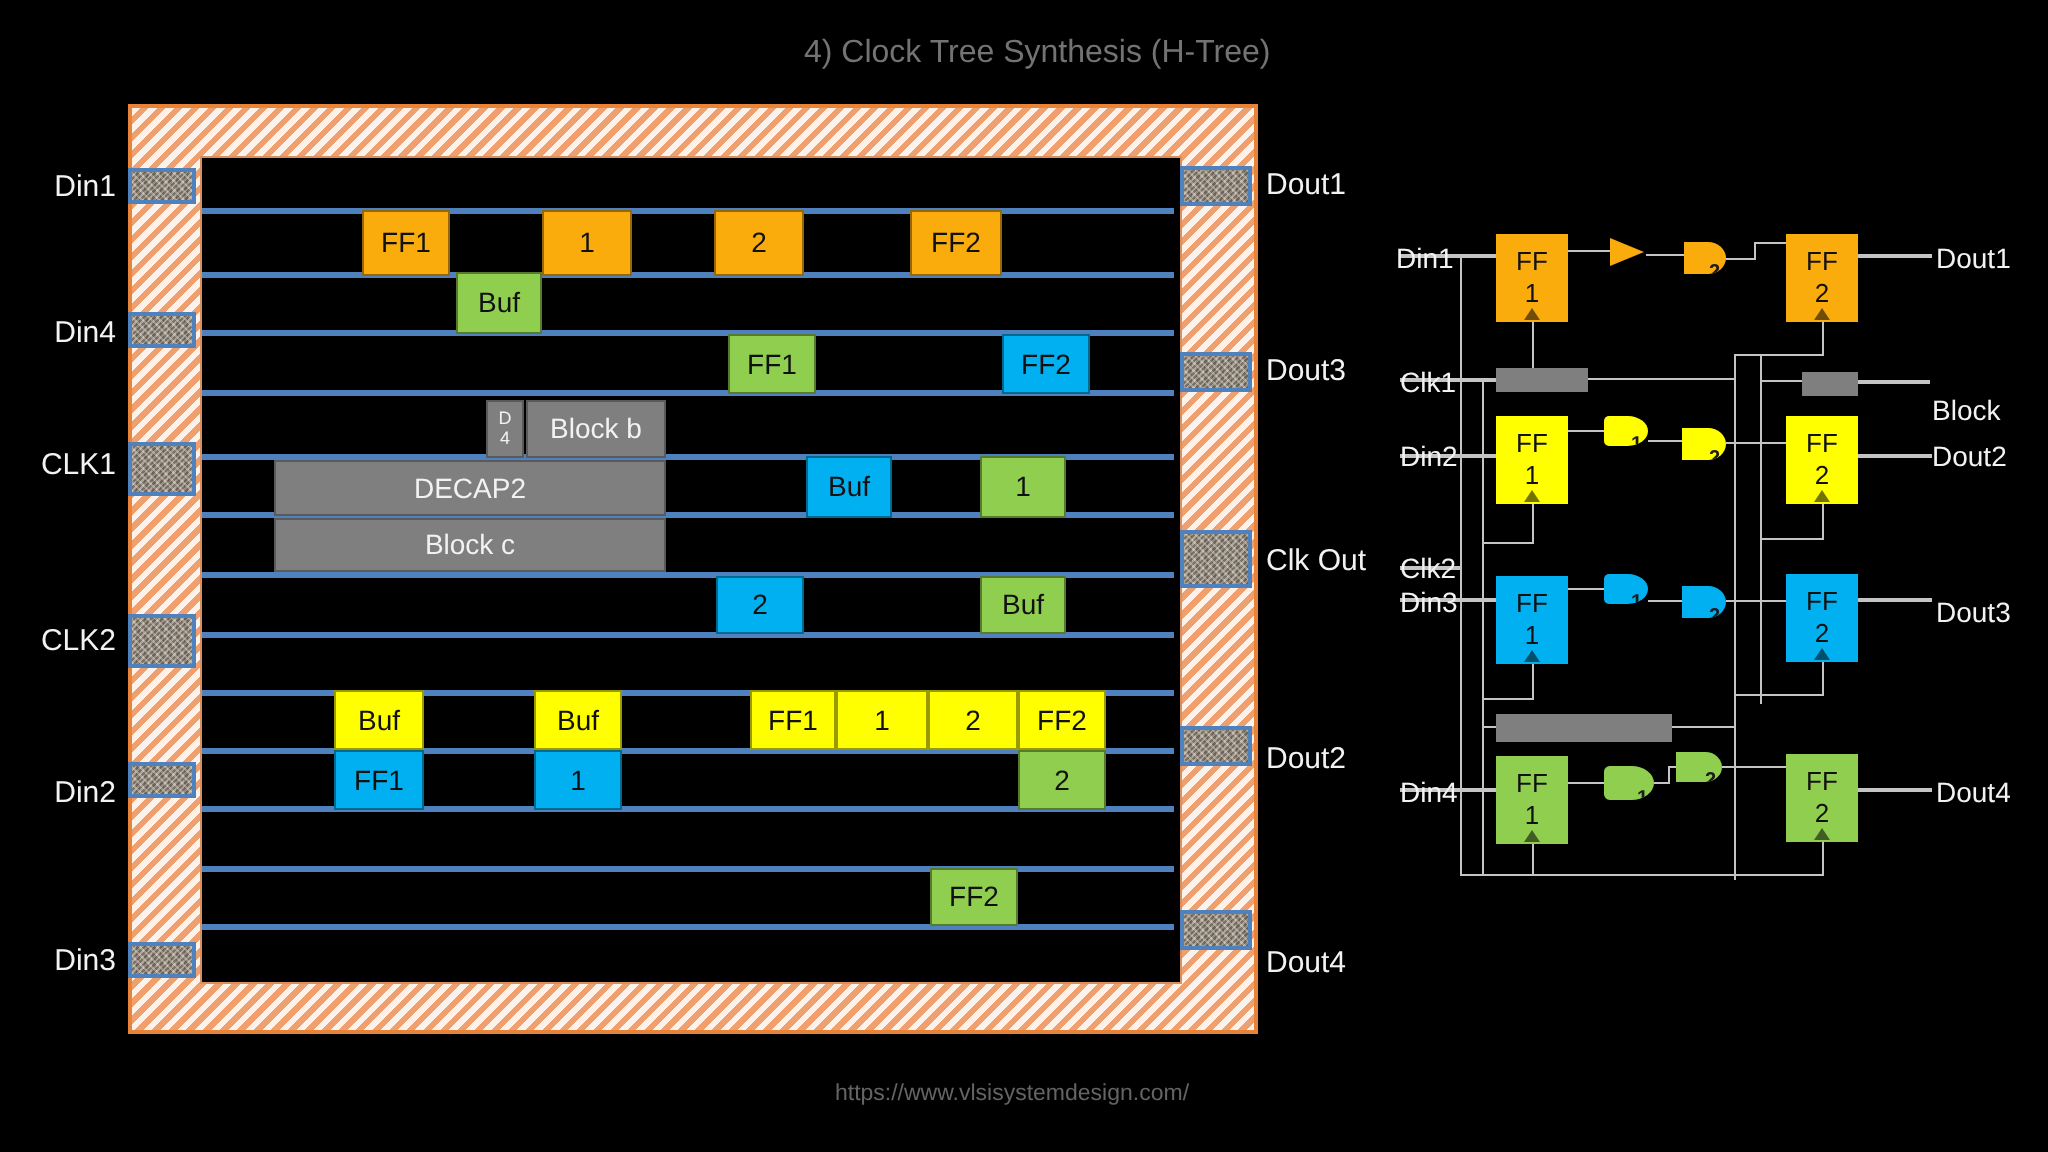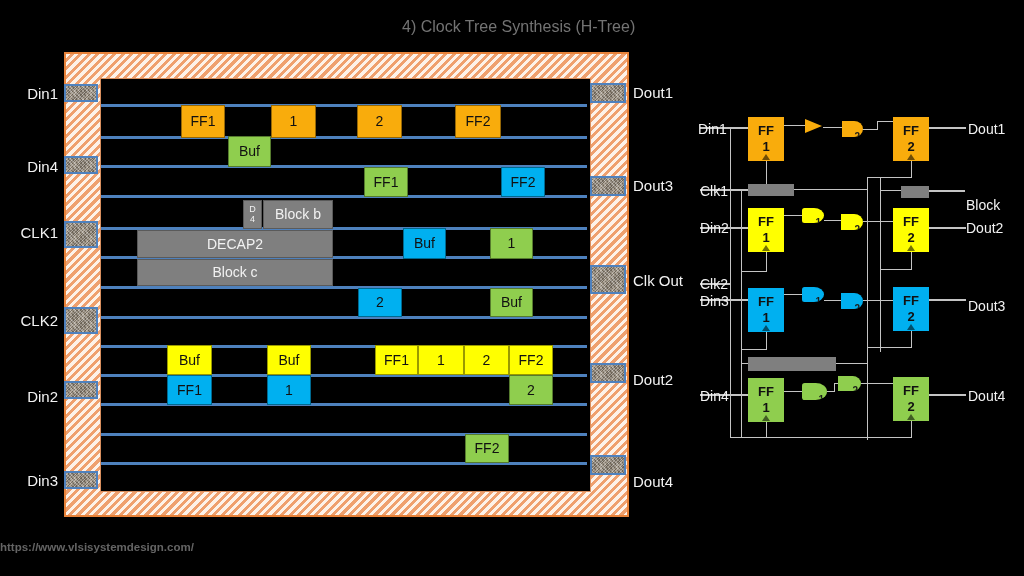--- a/index.html
+++ b/index.html
@@ -1,19 +1,19 @@
 <!DOCTYPE html>
 <html><head>
 <meta charset="utf-8">
 <style>
   html,body{margin:0;padding:0;background:#000;}
   #stage{position:relative;width:1024px;height:576px;background:#000;overflow:hidden;
          font-family:"Liberation Sans",sans-serif;}
   .title{position:absolute;left:402px;top:18px;font-size:16px;color:#737373;white-space:nowrap;}
-  .footer{position:absolute;left:0;right:12px;top:541px;text-align:left;font-size:11.5px;color:#646464;font-weight:bold;}
+  .footer{position:absolute;left:0;right:12px;top:541px;text-align:center;font-size:11.5px;color:#646464;}
 
   
   .chip-border{position:absolute;left:64px;top:52px;width:565px;height:465px;box-sizing:border-box;
     border:2px solid #E8833A;
     background:repeating-linear-gradient(135deg,#fdf2e9 0 3px,#efa06e 3px 6px);}
   .die{position:absolute;left:100px;top:78px;width:491px;height:414px;background:#000;
     box-sizing:border-box;border:1px solid #d98f5e;}
   .rail{position:absolute;left:101px;width:486px;height:3px;background:#4E81BD;}
   .blk{position:absolute;box-sizing:border-box;display:flex;align-items:center;justify-content:center;
     font-size:14px;color:#111;border:1px solid rgba(0,0,0,.4);line-height:1.05;text-align:center;}
@@ -31,21 +31,21 @@
       repeating-linear-gradient(90deg,#b0a698 0 2px,#978d7e 2px 4px);}
   .fp-label-l{position:absolute;left:0;width:58px;text-align:right;font-size:15px;color:#f2f2f2;white-space:nowrap;}
   .fp-label-r{position:absolute;left:633px;font-size:15px;color:#f2f2f2;white-space:nowrap;}
 
   
   .wire{position:absolute;background:#C4C4C4;}
   .w2h{height:2px;}
   .w1h{height:1px;}
   .w1v{width:1px;}
   .sff{position:absolute;width:36px;height:44px;box-sizing:border-box;display:flex;align-items:center;
-    justify-content:center;font-size:13px;color:#111;line-height:1.2;text-align:center;font-weight:bold;}
+    justify-content:center;font-size:13px;color:#111;line-height:1.2;text-align:center;}
   .sff::after{content:"";position:absolute;bottom:1px;left:50%;margin-left:-4px;width:0;height:0;
     border-left:4px solid transparent;border-right:4px solid transparent;border-bottom:6px solid rgba(0,0,0,.55);}
   .sbar{position:absolute;background:#7F7F7F;overflow:hidden;text-align:center;}
   .sbar span{display:block;font-size:17px;color:#2f2f2f;transform:translateY(4px);line-height:1;margin-top:26px;}
   .gate{position:absolute;overflow:hidden;}
   .g-and{border-radius:0 10px 10px 0 / 0 9px 9px 0;}
   .g-or{border-radius:3px 12px 12px 3px / 3px 9px 9px 3px;}
   .gate .gd{position:absolute;right:3px;bottom:-5px;font-size:10px;font-weight:bold;color:#1c1c1c;line-height:1;}
   .g-tri{position:absolute;width:0;height:0;border-top:7px solid transparent;
     border-bottom:7px solid transparent;border-left:17px solid #F9AC0C;}

